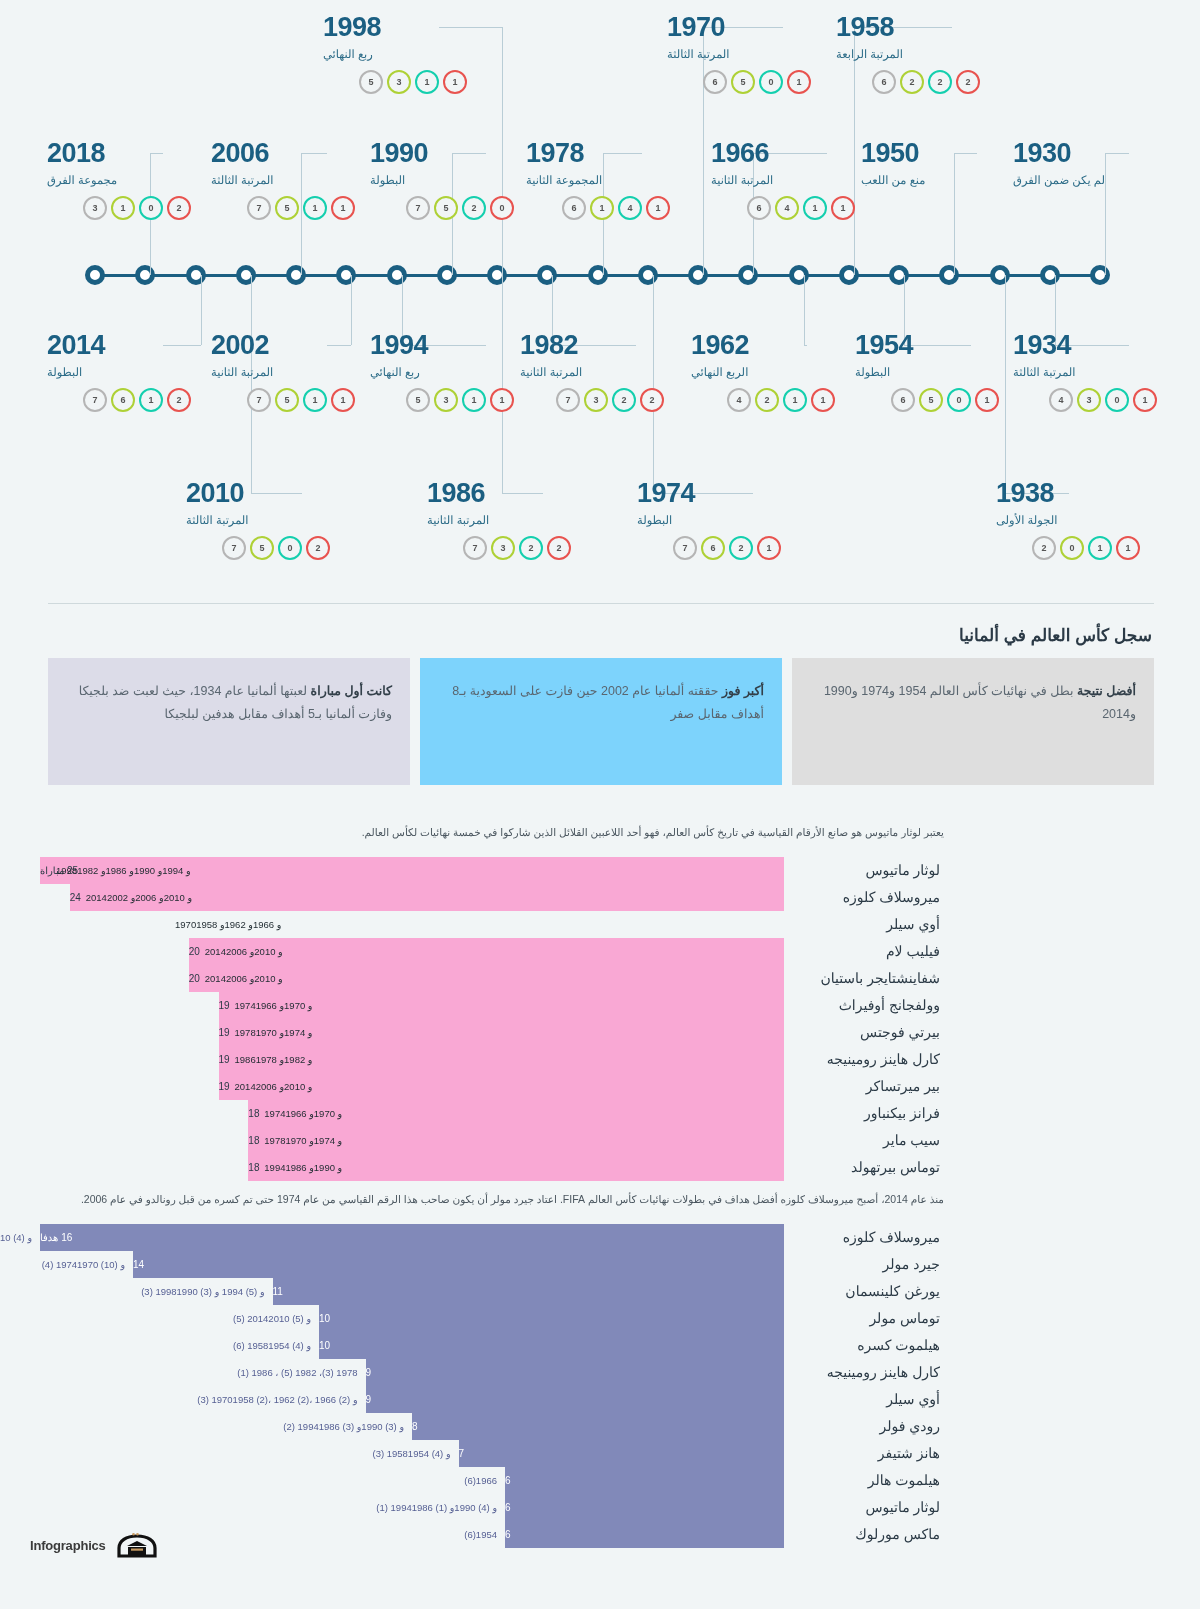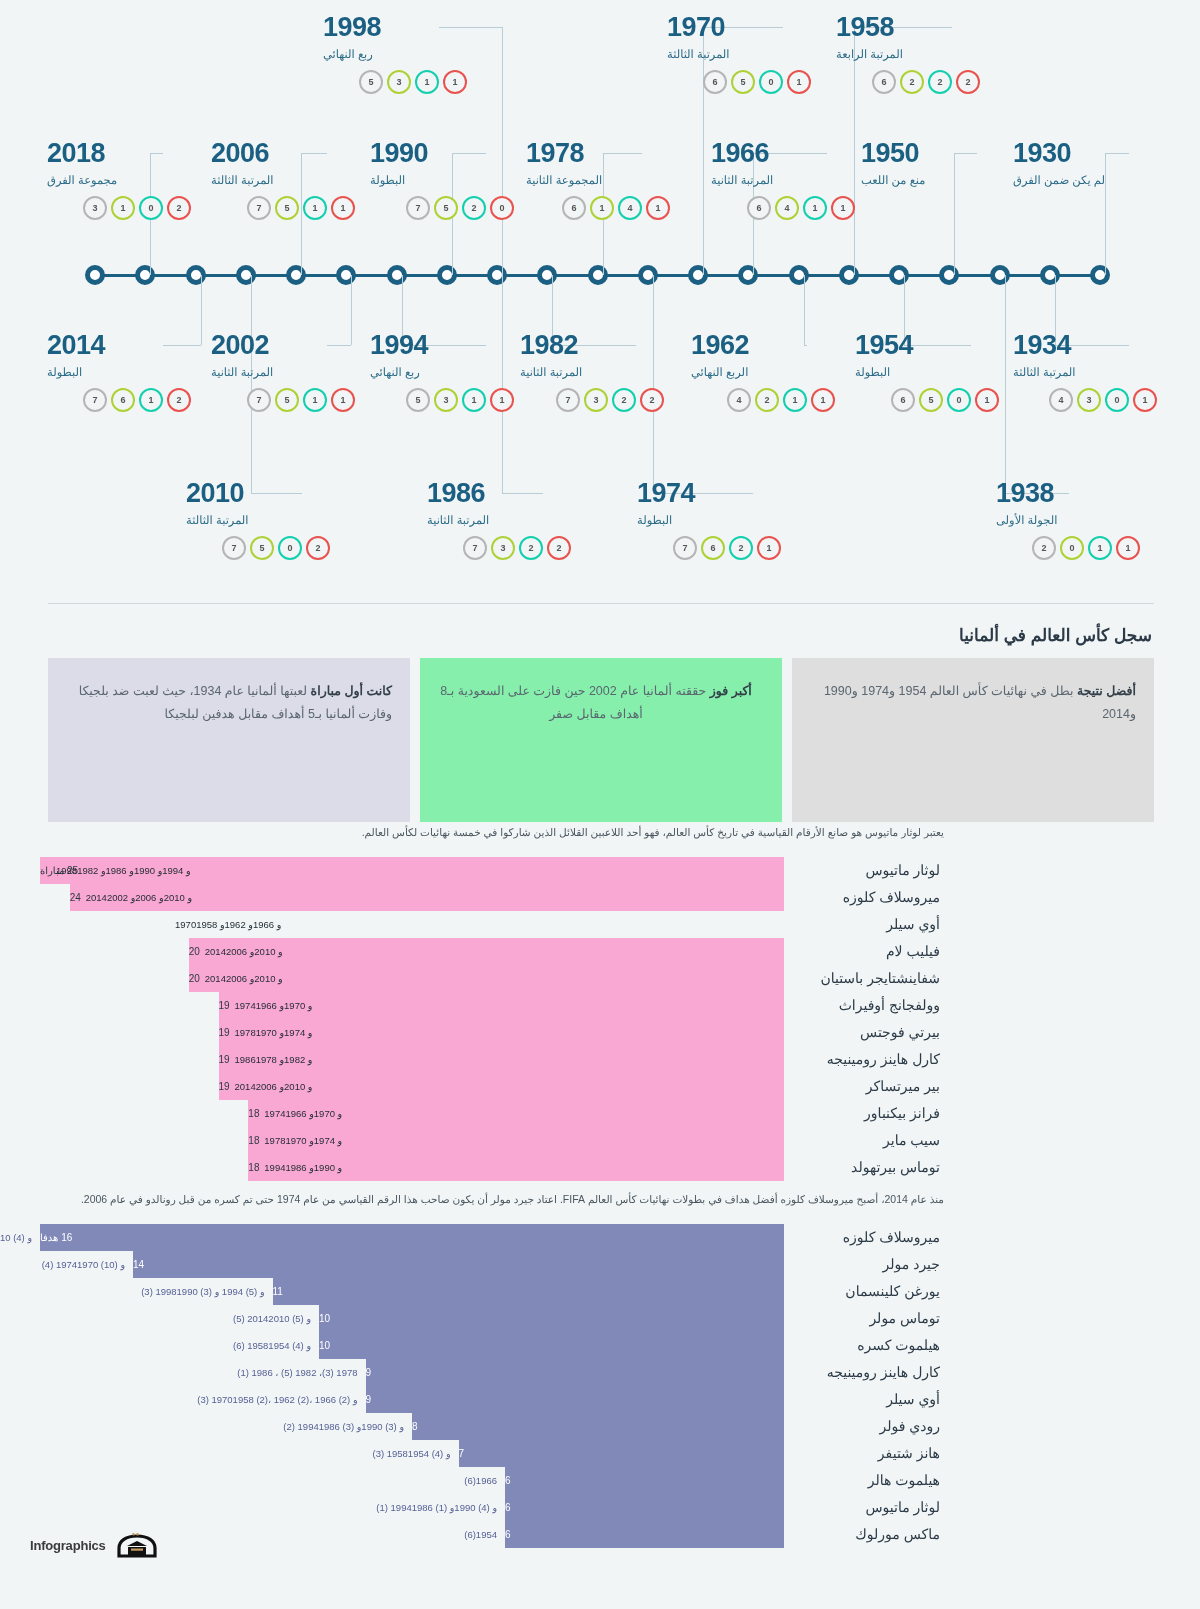--- a/index.html
+++ b/index.html
@@ -100,31 +100,31 @@
   .cards {
     position: absolute;
     left: 48px; top: 658px;
     width: 1106px;
     display: flex;
     flex-direction: row;
     gap: 10px;
   }
   .card {
     flex: 1 1 0;
-    height: 164px;
+    height: 127px;
     padding: 22px 18px 0 8px;
     direction: rtl;
     font-size: 12.5px;
     line-height: 1.85;
     color: #5a6670;
   }
   .card b { color: #33404a; font-weight: bold; }
   .card.k0 { background: #dedede; }
   .card.k1 { background: #b4c6cf; }
-  .card.k2 { background: #86efac; text-align: center; }
+  .card.k2 { background: #7dd3fc; }
   .card.k3 { background: #dcdce8; }
 
   
   .chart-block { position: absolute; left: 0; width: 992px; }
   .chart-note {
     direction: rtl;
     text-align: right;
     font-size: 10.5px;
     color: #4a565f;
     padding-left: 40px;

